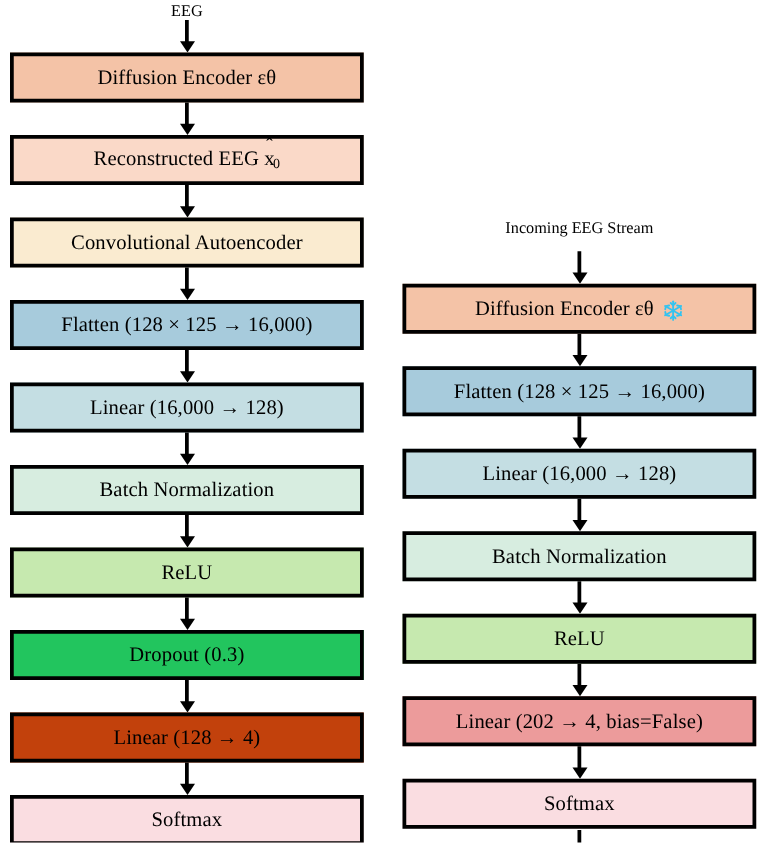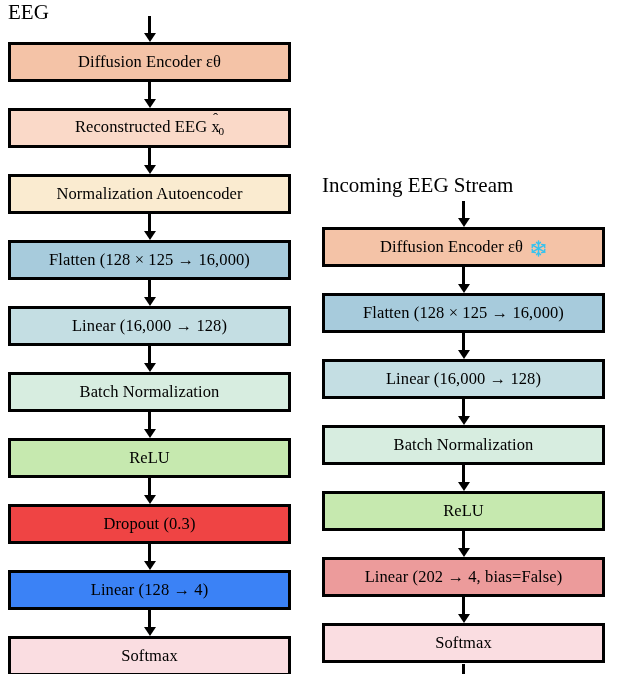--- a/index.html
+++ b/index.html
@@ -30,22 +30,22 @@
     top: 0;
     height: 674px;
   }
   .column.left  { left: 8px;   width: 283px; }
   .column.right { left: 322px; width: 283px; }
 
   
   .caption {
     position: absolute;
     width: 283px;
-    text-align: left;
-    font-size: 21px;
+    text-align: center;
+    font-size: 13px;
     line-height: 1;
     white-space: nowrap;
   }
 
   
   .arrow {
     position: absolute;
     width: 283px;
     height: 26px;
     pointer-events: none;
@@ -132,21 +132,21 @@
           <div class="head" style="top:17px;"></div>
         </div>
         <div class="node" style="top: 108px; height: 40px; background: rgb(250, 217, 200);">
           <span class="label">Reconstructed EEG  <span class="hatx">x<span class="hat">ˆ</span></span><sub class="zero">0</sub></span>
         </div>
         <div class="arrow" style="top: 148px;">
           <div class="shaft" style="height:18px;"></div>
           <div class="head" style="top:17px;"></div>
         </div>
         <div class="node" style="top: 174px; height: 40px; background: rgb(250, 235, 208);">
-          <span class="label">Normalization Autoencoder</span>
+          <span class="label">Convolutional Autoencoder</span>
         </div>
         <div class="arrow" style="top: 214px;">
           <div class="shaft" style="height:18px;"></div>
           <div class="head" style="top:17px;"></div>
         </div>
         <div class="node" style="top: 240px; height: 40px; background: rgb(167, 203, 220);">
           <span class="label">Flatten (128 × 125 → 16,000)</span>
         </div>
         <div class="arrow" style="top: 280px;">
           <div class="shaft" style="height:18px;"></div>
@@ -166,28 +166,28 @@
           <div class="shaft" style="height:18px;"></div>
           <div class="head" style="top:17px;"></div>
         </div>
         <div class="node" style="top: 438px; height: 40px; background: rgb(198, 233, 175);">
           <span class="label">ReLU</span>
         </div>
         <div class="arrow" style="top: 478px;">
           <div class="shaft" style="height:18px;"></div>
           <div class="head" style="top:17px;"></div>
         </div>
-        <div class="node" style="top: 504px; height: 40px; background: #ef4444;">
+        <div class="node" style="top: 504px; height: 40px; background: #22c55e;">
           <span class="label">Dropout (0.3)</span>
         </div>
         <div class="arrow" style="top: 544px;">
           <div class="shaft" style="height:18px;"></div>
           <div class="head" style="top:17px;"></div>
         </div>
-        <div class="node" style="top: 570px; height: 40px; background: #3b82f6;">
+        <div class="node" style="top: 570px; height: 40px; background: #c2410c;">
           <span class="label">Linear (128 → 4)</span>
         </div>
         <div class="arrow" style="top: 610px;">
           <div class="shaft" style="height:18px;"></div>
           <div class="head" style="top:17px;"></div>
         </div>
         <div class="node" style="top: 636px; height: 40px; background: rgb(250, 221, 225);">
           <span class="label">Softmax</span>
         </div>
       </div>

